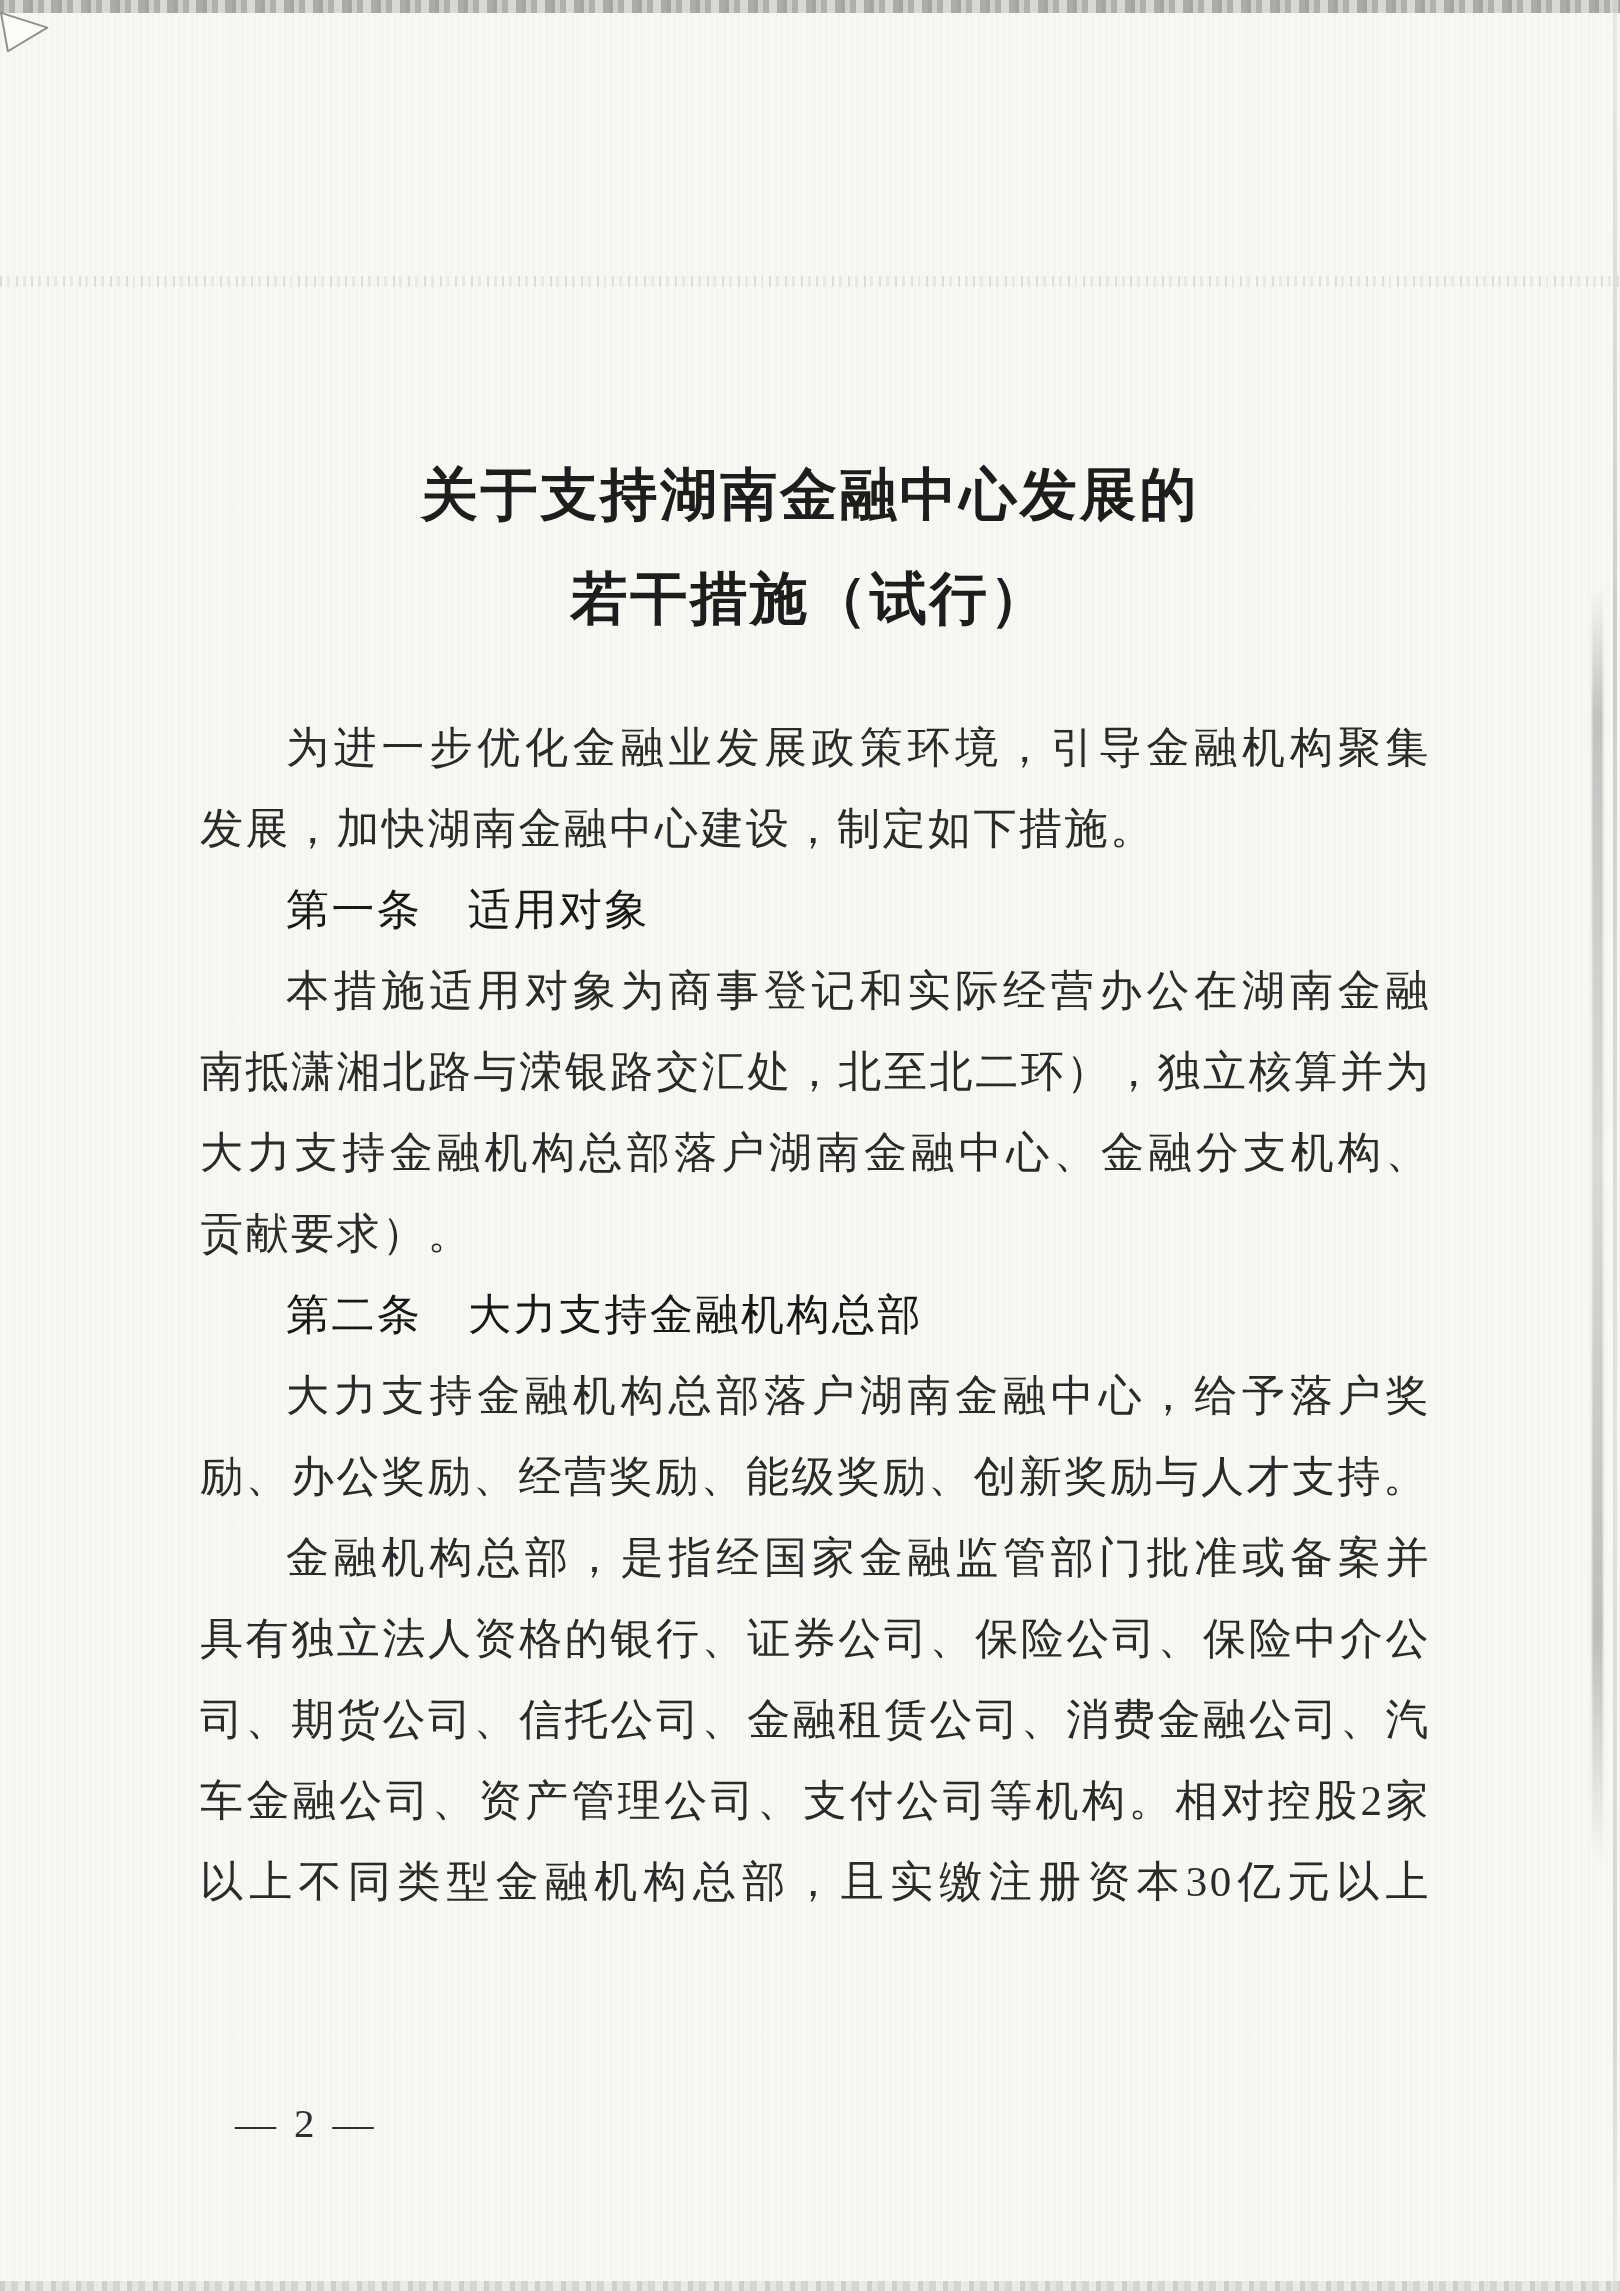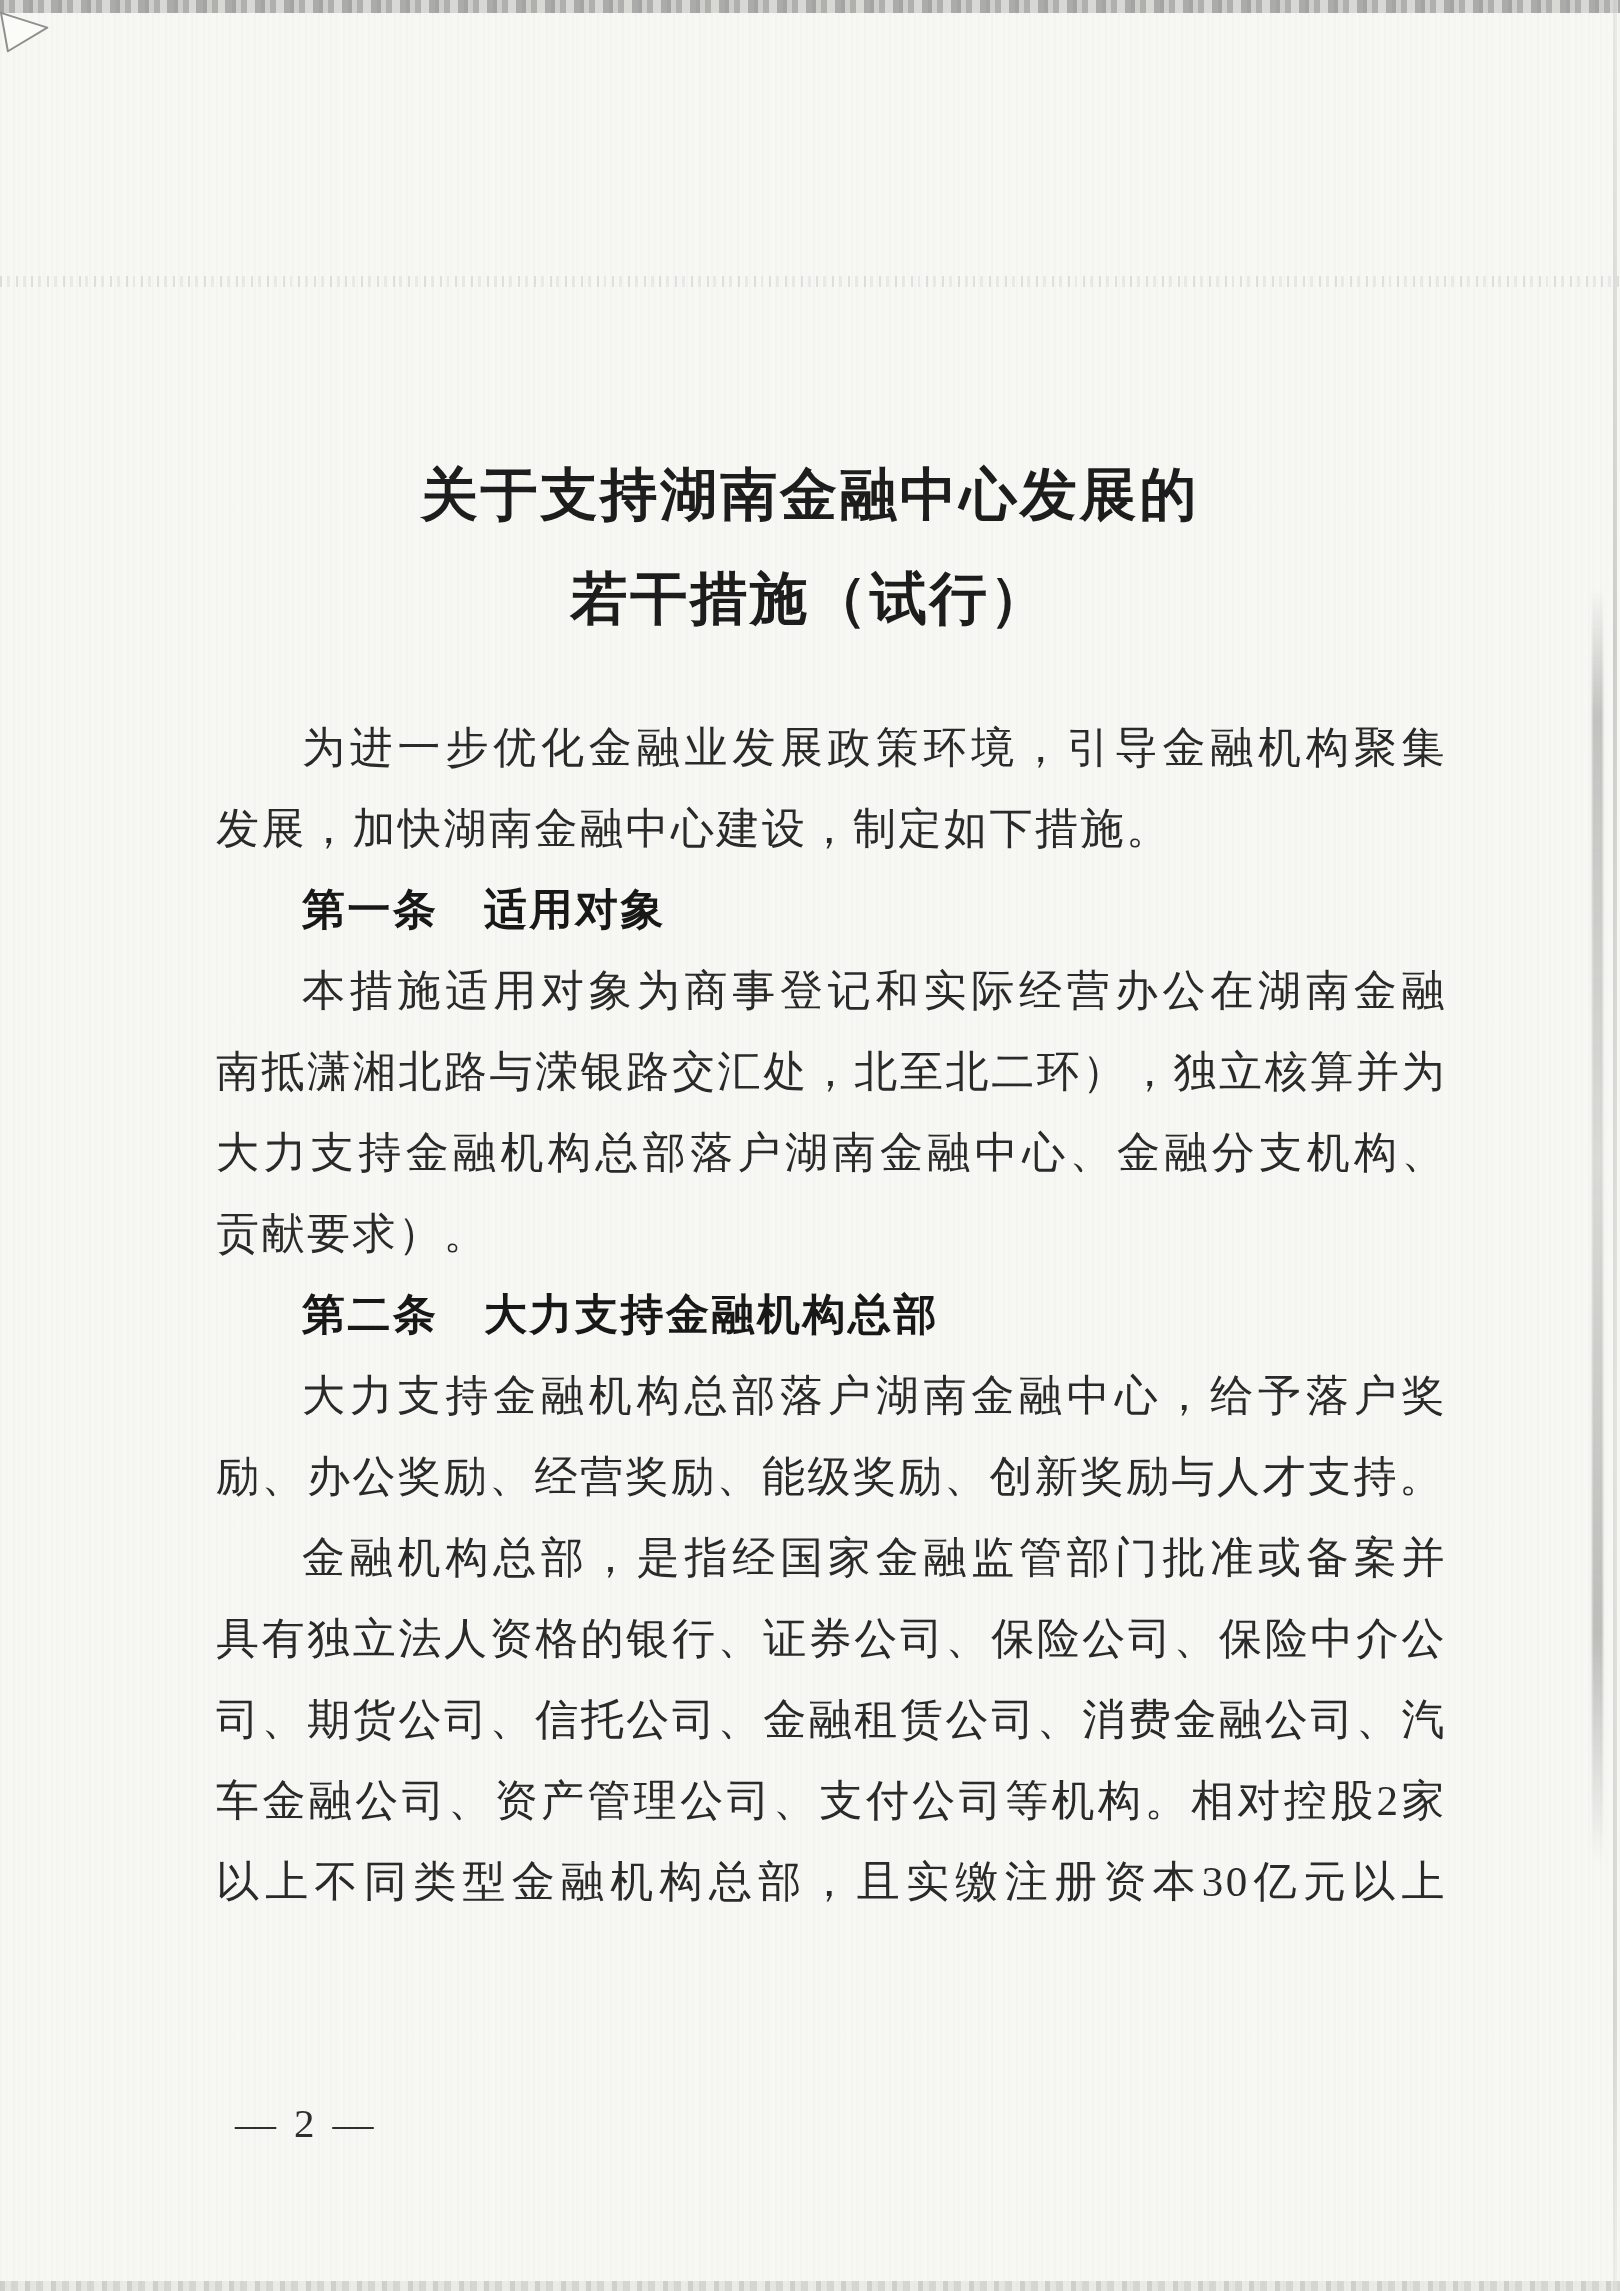--- a/index.html
+++ b/index.html
@@ -56,34 +56,34 @@
 
   .title-block {
     position:absolute; top:443px; left:0; width:1620px;
     text-align:center;
     font-size:57px; line-height:104px; font-weight:bold;
     letter-spacing:2.9px; color:#1d1d1d;
   }
   .title-line { white-space:nowrap; }
 
   .doc-body {
-    position:absolute; top:707px; left:216px; width:1231px;
+    position:absolute; top:707px; left:200px; width:1231px;
     font-size:43px; line-height:81px; letter-spacing:2.5px;
     color:#2a2a2a;
   }
   .line {
     text-align:justify;
     text-align-last:justify;
     height:81px; overflow:visible;
   }
   .line.end { text-align:right; text-align-last:left; }
   .line.indent { text-indent:86px; }
   .line.heading {
     font-family:"Liberation Sans","DejaVu Sans",sans-serif;
-    font-weight:bold; color:#181818;
+    font-weight:normal; color:#181818;
     text-align:left; text-align-last:left;
   }
   .page-footer {
     position:absolute; top:2099px; left:235px;
     font-size:41px; letter-spacing:3.9px; color:#2e2e2e;
   }
 </style>
 </head>
 <body>
 

